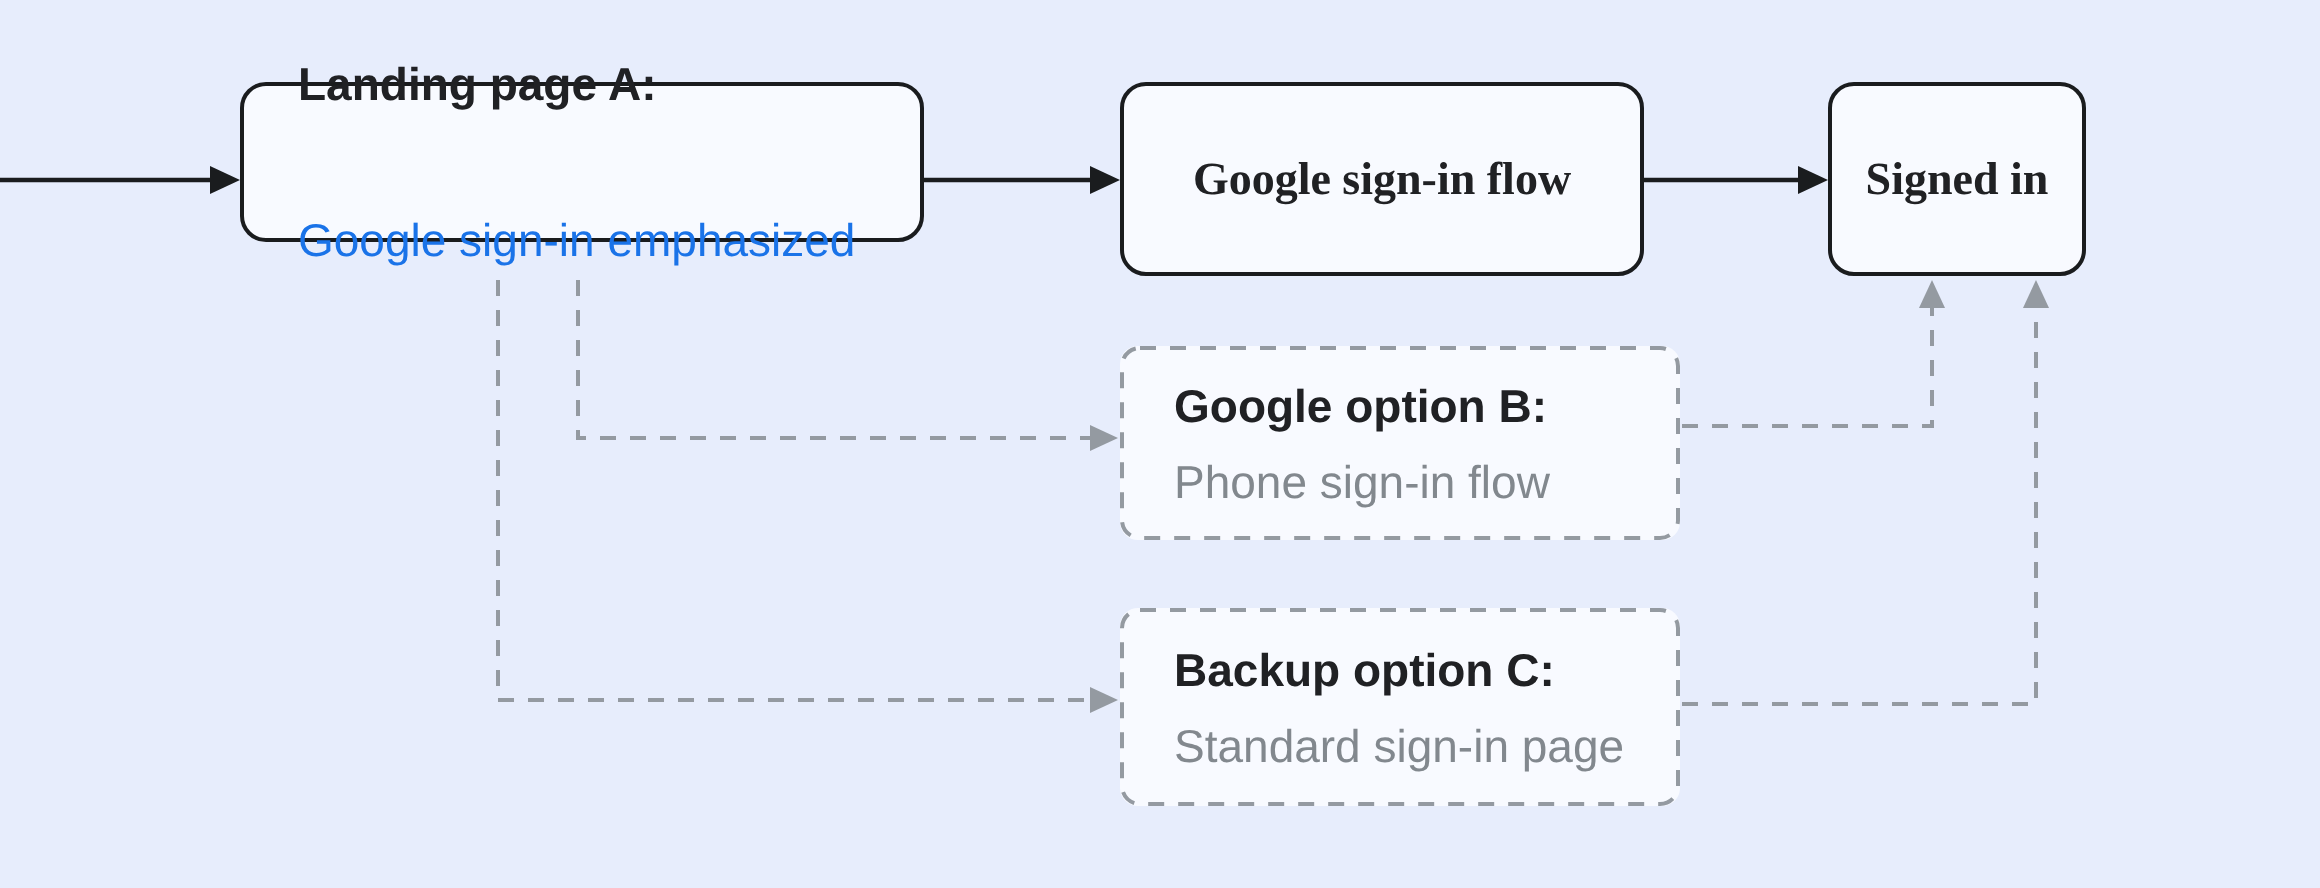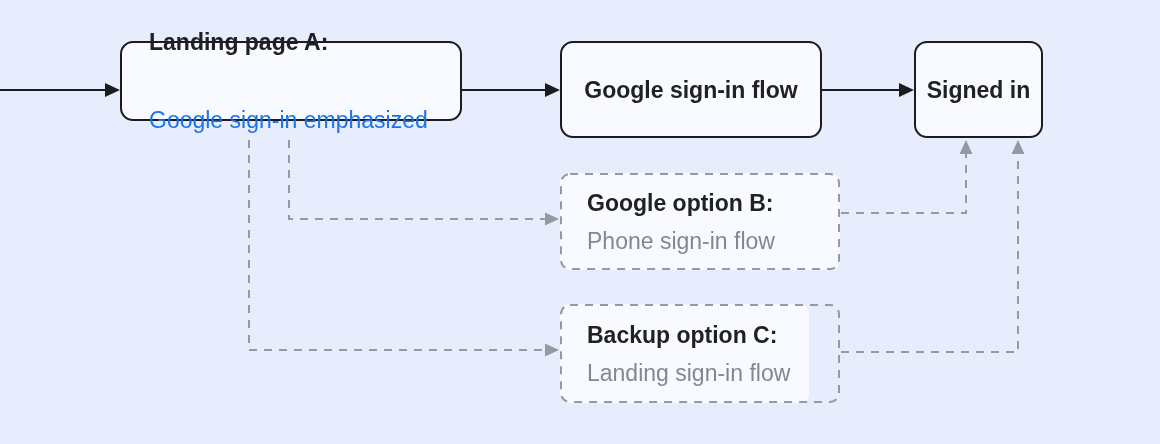--- a/index.html
+++ b/index.html
@@ -40,27 +40,27 @@
 
   .node-solid {
     border: 2px solid var(--line-dark);
     border-radius: 13px;
   }
   .node-dashed {
     
     border-radius: 9px;
   }
   .node-left { padding-left: 27px; align-items: flex-start; }
-  .node-center { align-items: center; text-align: right; }
+  .node-center { align-items: center; text-align: right; font-family: Liberation Serif, serif; }
 
   .pos-landing   { left: 120px; top: 41px;  width: 342px; height: 80px; }
   .pos-google    { left: 560px; top: 41px;  width: 262px; height: 97px; }
   .pos-signed-in { left: 914px; top: 41px;  width: 129px; height: 97px; }
   .pos-backup-b  { left: 560px; top: 173px; width: 280px; height: 97px; }
-  .pos-backup-c  { left: 560px; top: 304px; width: 249px; height: 99px; }
+  .pos-backup-c  { left: 560px; top: 304px; width: 280px; height: 99px; }
 
   .overlay {
     position: absolute;
     left: 0; top: 0;
     width: 1160px;
     height: 444px;
     pointer-events: none;
   }
   .stroke-solid  { stroke: var(--line-dark); stroke-width: 2.2; fill: none; }
   .head-solid    { fill: var(--line-dark); stroke: none; }
@@ -86,21 +86,21 @@
     <div class="title">Signed in</div>
   </div>
 
   <div class="node node-dashed node-left pos-backup-b">
     <div class="title">Google option B:</div>
     <div class="subtitle subtitle-gray">Phone sign-in flow</div>
   </div>
 
   <div class="node node-dashed node-left pos-backup-c">
     <div class="title">Backup option C:</div>
-    <div class="subtitle subtitle-gray">Landing sign-in flow</div>
+    <div class="subtitle subtitle-gray">Standard sign-in page</div>
   </div>
 
   <svg class="overlay" viewBox="0 0 1160 444" xmlns="http://www.w3.org/2000/svg">
 
     <rect class="rect-dashed" x="561" y="174" width="278" height="95" rx="9"></rect>
     <rect class="rect-dashed" x="561" y="305" width="278" height="97" rx="9"></rect>
 
     <g>
       <path class="stroke-solid" d="M 0 90 H 106"></path>
       <polygon class="head-solid" points="120,90 105,83 105,97"></polygon>

